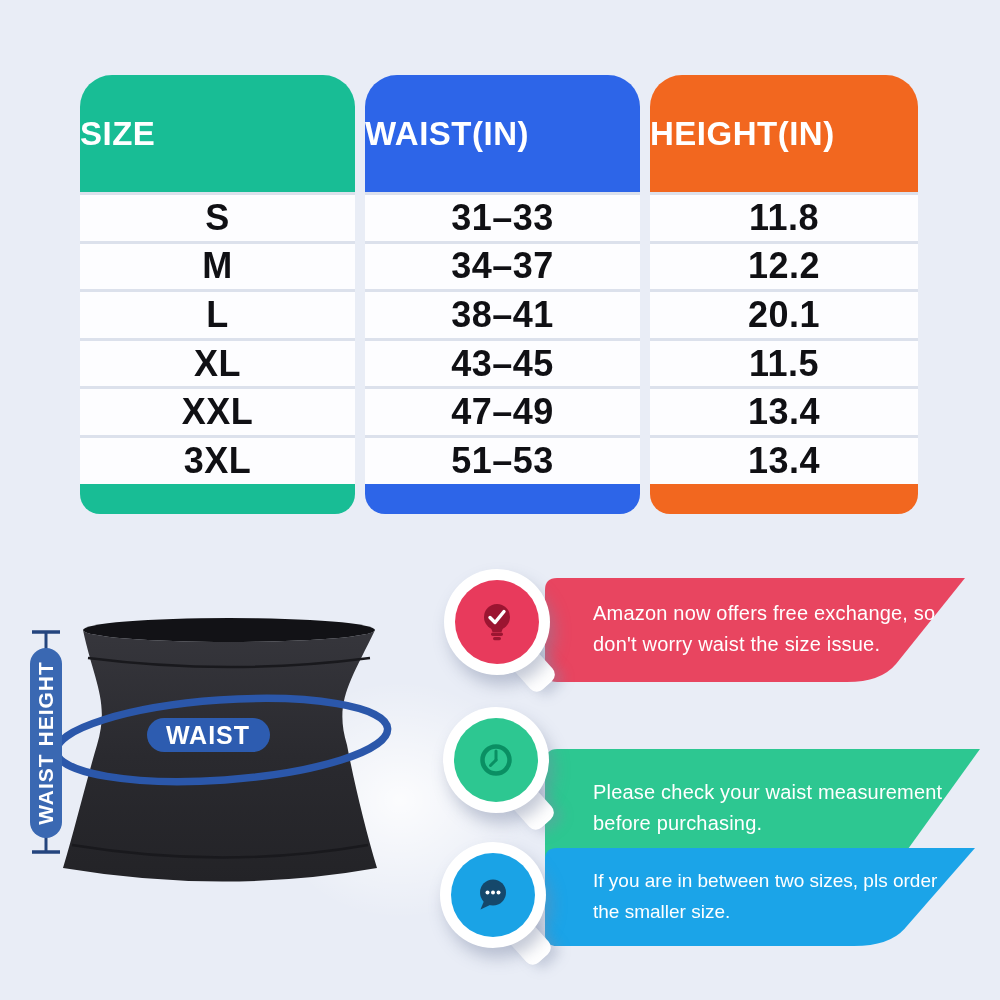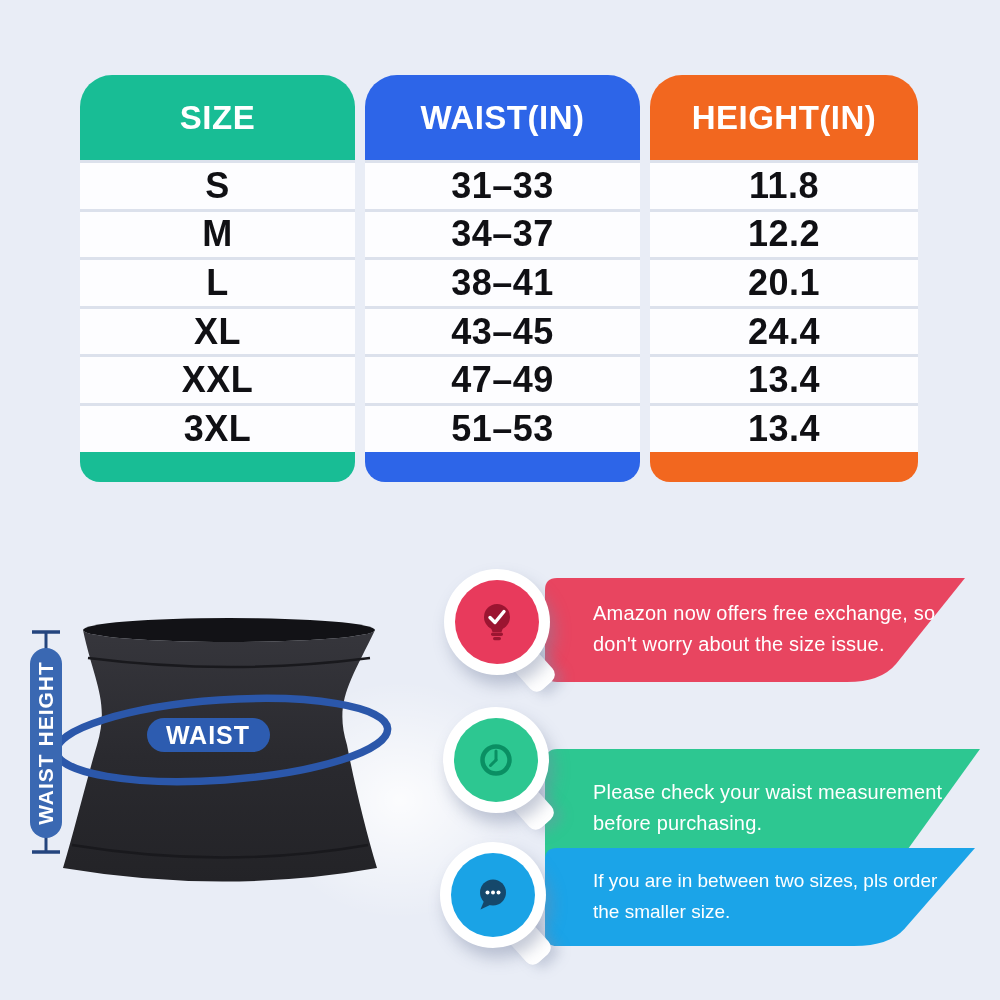--- a/index.html
+++ b/index.html
@@ -11,21 +11,21 @@
     font-family:"Liberation Sans",sans-serif;
   }
 
   
   .size-table{
     position:absolute;left:80px;top:75px;width:838px;
     display:grid;grid-template-columns:275px 275px 268px;column-gap:10px;
   }
   .st-col{display:flex;flex-direction:column;}
   .st-header{
-    height:85px;display:flex;align-items:center;justify-content:center;
+    height:117px;display:flex;align-items:center;
     border-radius:32px 32px 0 0;
     color:#fff;font-weight:bold;font-size:33px;letter-spacing:.5px;
   }
   .hc-green{background:#18bd95;}
   .hc-blue{background:#2d65e8;}
   .hc-orange{background:#f2671f;}
   .st-cell{
     height:48.6px;box-sizing:border-box;background:#fdfdff;
     border-top:3px solid #dce1ec;
     display:flex;align-items:center;justify-content:center;
@@ -98,21 +98,21 @@
       <div class="st-footer hc-blue"></div>
     </div>
 
     <div class="st-col">
       <div class="st-header hc-orange">
         <span>HEIGHT(IN)</span>
       </div>
       <div class="st-cell">11.8</div>
       <div class="st-cell">12.2</div>
       <div class="st-cell">20.1</div>
-      <div class="st-cell">24.4</div>
+      <div class="st-cell">11.5</div>
       <div class="st-cell">13.4</div>
       <div class="st-cell">13.4</div>
       <div class="st-footer hc-orange"></div>
     </div>
   </div>
 
   <svg class="diagram-svg" width="392" height="330" viewBox="0 0 392 330">
     <defs>
       <linearGradient id="bodyGrad" x1="0" y1="0" x2="0" y2="1">
         <stop offset="0" stop-color="#36363c"></stop>
@@ -150,21 +150,21 @@
     </g>
   </svg>
 
   <div class="c-red">
     <div class="banner" style="left:545px;top:578px;width:420px;height:104px;">
       <svg viewBox="0 0 420 104" preserveAspectRatio="none">
         <path d="M12 0 H420 L351 86 Q336 104 302 104 H12 Q0 104 0 92 V12 Q0 0 12 0 Z"></path>
       </svg>
       <div class="banner-text">
         <div>Amazon now offers free exchange, so</div>
-        <div>don't worry about the size issue.</div>
+        <div>don't worry waist the size issue.</div>
       </div>
     </div>
     <div class="lens-handle" style="left:515px;top:640px;"></div>
     <div class="lens-circle" style="left:444px;top:569px;">
       <div class="lens-inner">
         <svg width="48" height="48" viewBox="0 0 48 48">
           <circle cx="24" cy="19" r="13" fill="#9b1531"></circle>
           <path d="M18 30 h12 l-1.5 4 h-9 z" fill="#9b1531"></path>
           <rect x="18" y="34.5" width="12" height="3.6" rx="1.8" fill="#9b1531"></rect>
           <rect x="20" y="39" width="8" height="3.2" rx="1.6" fill="#9b1531"></rect>

